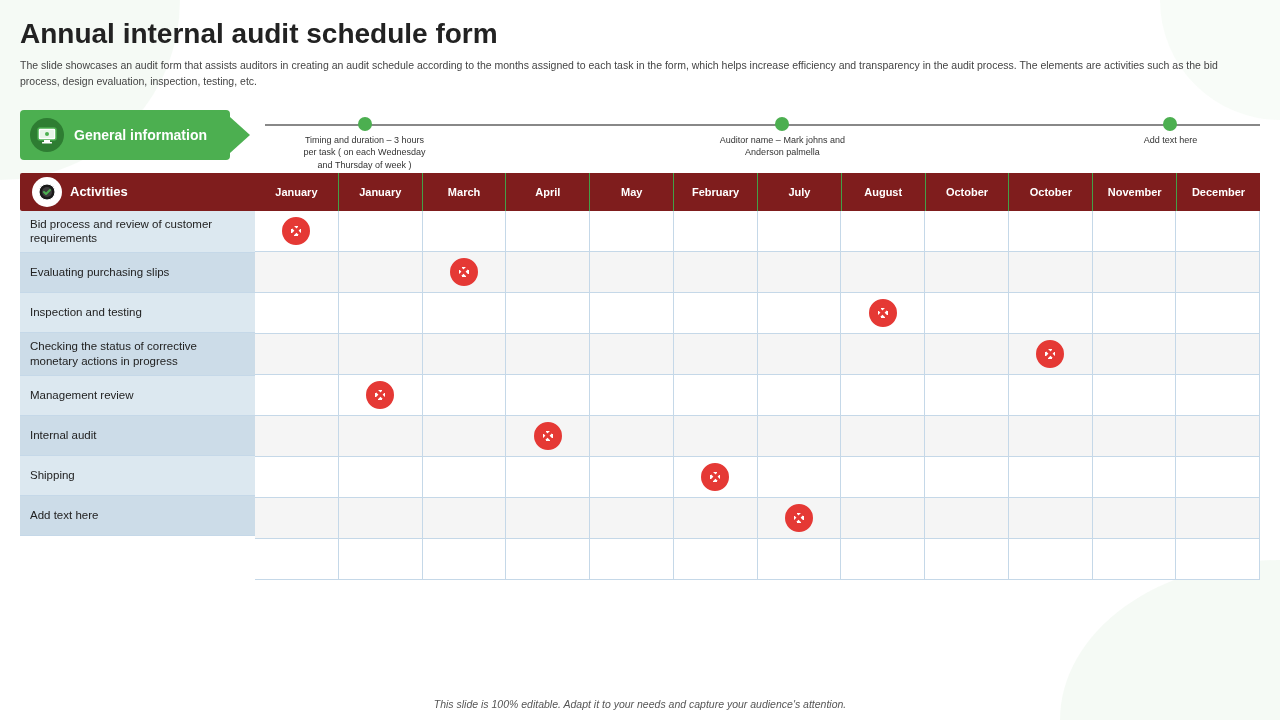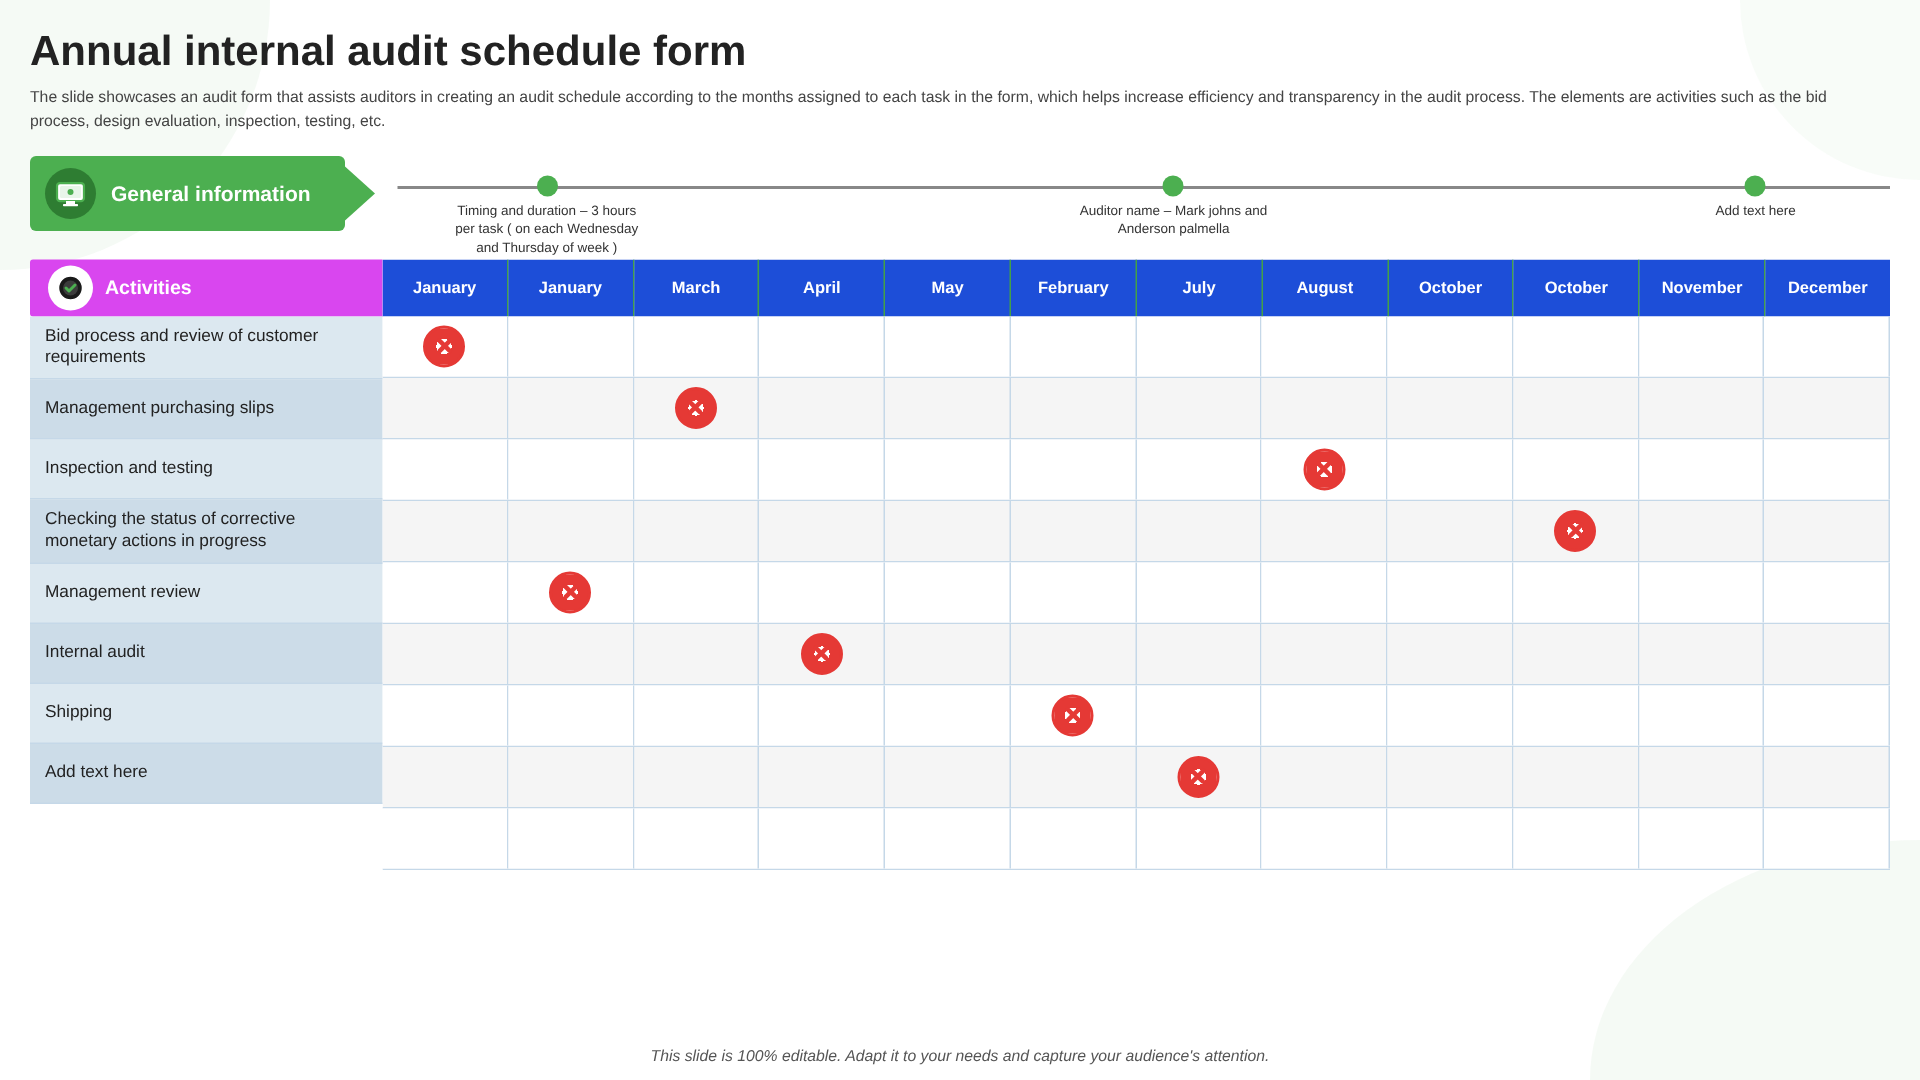--- a/index.html
+++ b/index.html
@@ -135,21 +135,21 @@
     
     .activities-col {
       min-width: 235px;
       width: 235px;
       flex-shrink: 0;
     }
 
     .activities-header {
       display: flex;
       align-items: center;
-      background: #d946ef;
+      background: #7f1d1d;
       color: #fff;
       font-weight: 700;
       font-size: 13px;
       height: 38px;
       padding-left: 12px;
       border-radius: 2px 0 0 2px;
     }
 
     .activities-header .act-icon {
       width: 30px;
@@ -186,21 +186,21 @@
       flex: 1;
       overflow: hidden;
     }
 
     .months-header-row {
       display: flex;
     }
 
     .month-header {
       flex: 1;
-      background: #1d4ed8;
+      background: #7f1d1d;
       color: #fff;
       font-weight: 700;
       font-size: 11px;
       text-align: center;
       padding: 10px 14px;
       border-right: 1px solid #43a047;
       height: 38px;
       display: flex;
       align-items: center;
       justify-content: center;
@@ -268,21 +268,21 @@
 <div class="page-bg"></div>
 <div class="bg-deco-tl"></div>
 <div class="bg-deco-br"></div>
 <div class="bg-deco-tr"></div>
 
 <div class="main-content">
 
   <div class="page-title">Annual internal audit schedule form</div>
   <div class="page-subtitle">The slide showcases an audit form that assists auditors in creating an audit schedule according to the months assigned to each task in the form, which helps increase efficiency and transparency in the audit process. The elements are activities such as the bid process, design evaluation, inspection, testing, etc.</div>
 
-  <div style="display:flex; align-items:flex-start; margin-bottom:4px; position:relative;">
+  <div style="display:flex; align-items:center; margin-bottom:4px; position:relative;">
     <div style="display:flex; align-items:center; flex-shrink:0;">
       <div class="gen-info-bar">
         <div class="icon-box">
           <svg width="20" height="20" viewBox="0 0 20 20" fill="none">
             <rect x="1" y="3" width="18" height="12" rx="2" fill="#fff" stroke="#4caf50" stroke-width="1.5"></rect>
             <rect x="7" y="15" width="6" height="2" fill="#fff"></rect>
             <rect x="5" y="17" width="10" height="1.5" rx="0.5" fill="#fff"></rect>
             <rect x="3" y="5" width="14" height="8" rx="1" fill="#e8f5e9"></rect>
             <circle cx="10" cy="9" r="2" fill="#4caf50"></circle>
           </svg>
@@ -314,21 +314,21 @@
           <svg width="18" height="18" viewBox="0 0 18 18" fill="none">
             <circle cx="9" cy="9" r="8" fill="#1a1a1a" stroke="#fff" stroke-width="1"></circle>
             <circle cx="9" cy="9" r="5" fill="#fff" opacity="0.15"></circle>
             <path d="M6 9l2 2 4-4" stroke="#4caf50" stroke-width="2" stroke-linecap="round" stroke-linejoin="round"></path>
           </svg>
         </div>
         <span>Activities</span>
       </div>
       <div id="activities-list">
           <div class="activity-row">Bid process and review of customer requirements</div>
-          <div class="activity-row">Management purchasing slips</div>
+          <div class="activity-row">Evaluating purchasing slips</div>
           <div class="activity-row">Inspection and testing</div>
           <div class="activity-row">Checking the status of corrective monetary actions in progress</div>
           <div class="activity-row">Management review</div>
           <div class="activity-row">Internal audit</div>
           <div class="activity-row">Shipping</div>
           <div class="activity-row">Add text here</div>
         </div>
     </div>
 
     <div class="months-grid">

